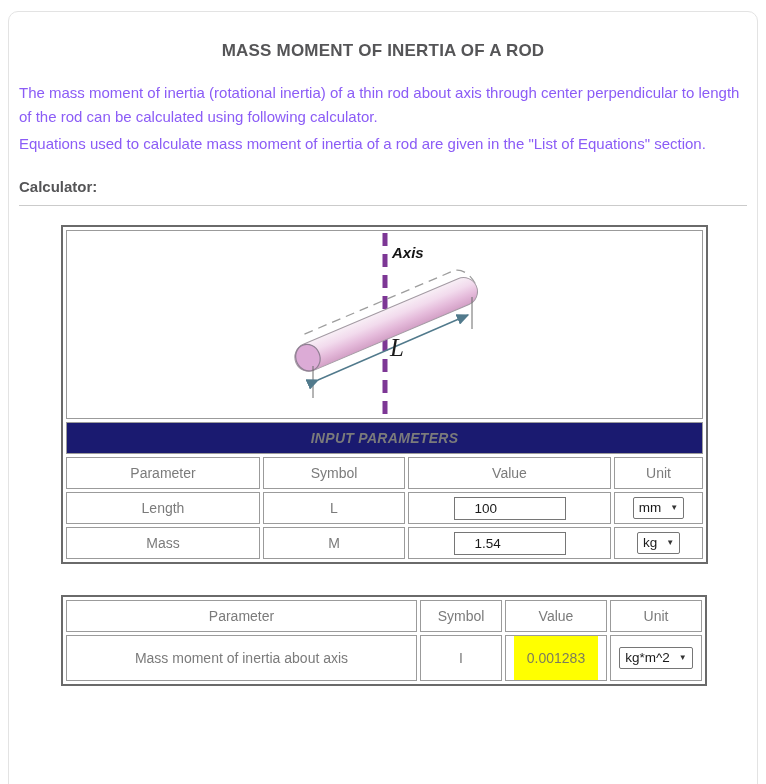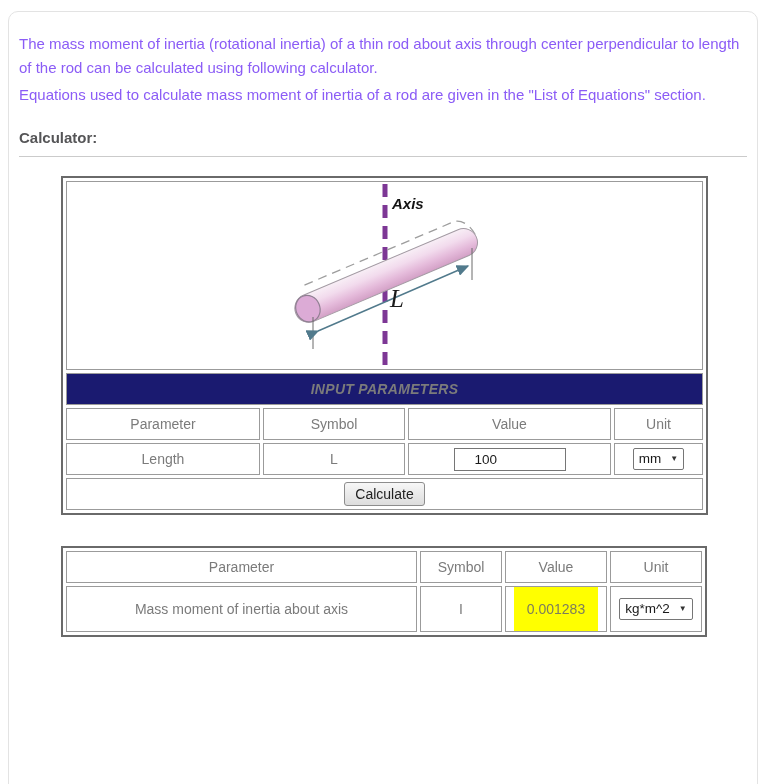--- a/index.html
+++ b/index.html
@@ -123,20 +123,21 @@
     color:#7d7d5c;
     padding:14px 13px;
     display:inline-block;
   }
 </style>
 </head>
 <body>
 
 <div class="card">
 
+  <h1 class="page-title">MASS MOMENT OF INERTIA OF A ROD</h1>
 
   <p class="intro">The mass moment of inertia (rotational inertia) of a thin rod about axis through center perpendicular to length of the rod can be calculated using following calculator.</p>
   <p class="intro second">Equations used to calculate mass moment of inertia of a rod are given in the "List of Equations" section.</p>
 
   <h2 class="section-heading">Calculator:</h2>
   <hr class="rule">
 
   <div class="calc-wrap">
     <table class="calc">
       <colgroup>
@@ -193,22 +194,30 @@
           <input class="val" type="text" value="100" style="">
         </td>
         <td class="unit-cell">
           <span class="sel">
                 <span>mm</span>
                 <span class="arr">▼</span>
               </span>
         </td>
       </tr>
       <tr>
-        <td class="btn-cell" colspan="4">
-          <button class="calc-btn">Calculate</button>
+        <td>Mass</td>
+        <td>M</td>
+        <td>
+          <input class="val" type="text" value="1.54" style="">
+        </td>
+        <td class="unit-cell">
+          <span class="sel">
+                <span>kg</span>
+                <span class="arr">▼</span>
+              </span>
         </td>
       </tr>
     </tbody>
       </table>
   </div>
 
   <div class="out-wrap">
     <table class="calc">
       <colgroup>
           <col style="width:351px">

